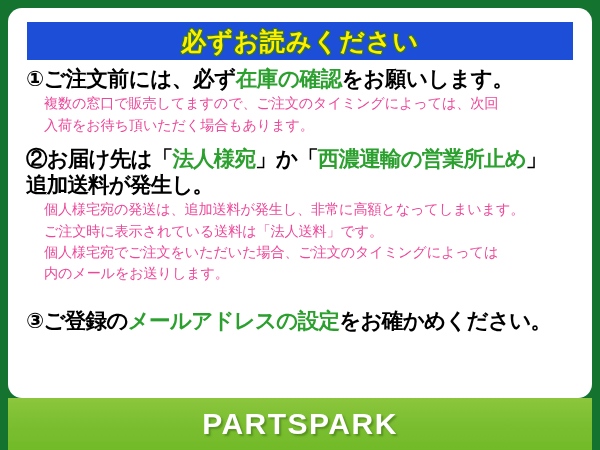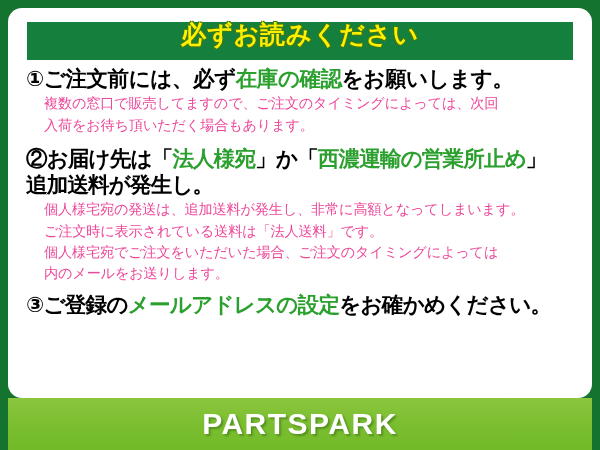--- a/index.html
+++ b/index.html
@@ -33,24 +33,25 @@
     background: #ffffff;
     border-radius: 14px;
     width: 584px;
     height: 390px;
     padding: 14px 18px 6px 18px;
     overflow: hidden;
   }
 
   
   .banner {
-    background: #15803d;
+    background: #1d4ed8;
     height: 38px;
     margin: 0 1px 6px 1px;
     display: flex;
+    align-items: center;
     justify-content: center;
   }
   .banner-text {
     color: #ffef00;
     font-size: 25px;
     font-weight: bold;
     letter-spacing: 1px;
     line-height: 1;
     text-shadow:
       -1px -1px 0 #3b7a18,
@@ -85,21 +86,21 @@
     margin: 1px 0 0 18px;
     letter-spacing: -0.2px;
     white-space: nowrap;
   }
   .item-body div {
     white-space: nowrap;
   }
 
   .item-2 .item-heading { letter-spacing: -0.8px; }
   .item-2 { margin-top: 10px; }
-  .item-3 { margin-top: 8px; }
+  .item-3 { margin-top: 24px; }
   .item-3 .item-heading { letter-spacing: -0.7px; }
 
   
   .footer {
     flex: 1;
     display: flex;
     align-items: center;
     justify-content: center;
     background: linear-gradient(180deg, #8cc63e 0%, #7cbf32 45%, #72ba28 100%);
   }

